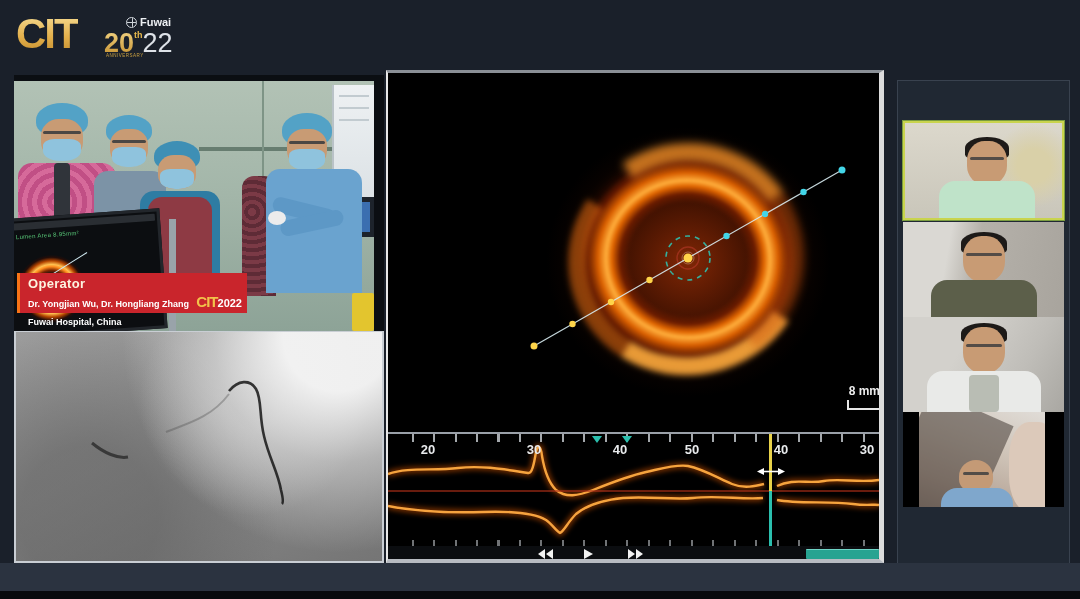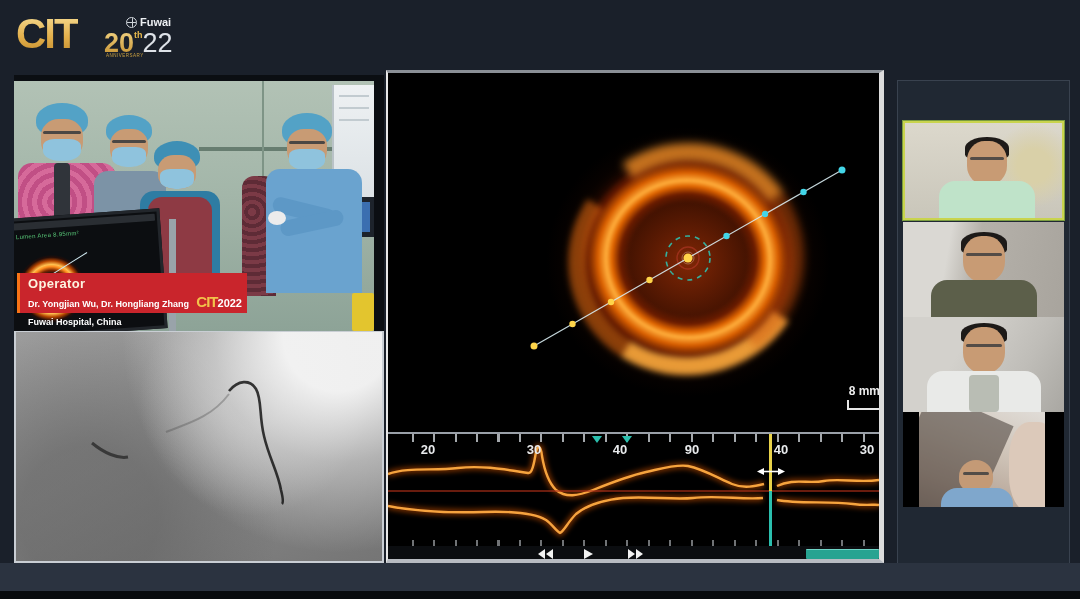--- a/index.html
+++ b/index.html
@@ -271,21 +271,21 @@
     </svg>
 
     <span class="scale-label">8 mm</span>
     <div class="scale-bracket"></div>
 
     <div class="long-view">
       <div class="ticks-top"></div>
       <span class="rnum" style="left:40px">20</span>
       <span class="rnum" style="left:146px">30</span>
       <span class="rnum" style="left:232px">40</span>
-      <span class="rnum" style="left:304px">90</span>
+      <span class="rnum" style="left:304px">50</span>
       <span class="rnum" style="left:393px">40</span>
       <span class="rnum" style="left:479px">30</span>
       <div class="tri" style="left:204px"></div>
       <div class="tri" style="left:234px"></div>
 
       <svg width="491" height="121" viewBox="0 0 491 121">
         <g fill="none" stroke="#d45500" stroke-width="7" opacity="0.5" style="filter:blur(2.5px)">
           <path d="M0,40 C20,33 45,37 70,34 C95,31 120,36 140,39 C144,40 146,30 148,18 C150,10 153,12 154,22 C156,34 160,48 168,56 C178,64 190,62 205,56 C220,50 240,42 258,38 C272,35 288,30 300,32 C315,35 330,44 344,50 C356,55 368,52 376,50"></path>
           <path d="M389,52 C405,44 420,50 436,47 C452,44 470,49 491,46"></path>
           <path d="M0,72 C25,77 60,79 95,78 C125,77 148,80 158,86 C164,90 168,97 172,99 C176,97 180,88 188,80 C200,70 215,66 235,64 C260,62 285,66 305,64 C330,61 355,66 375,64"></path>

